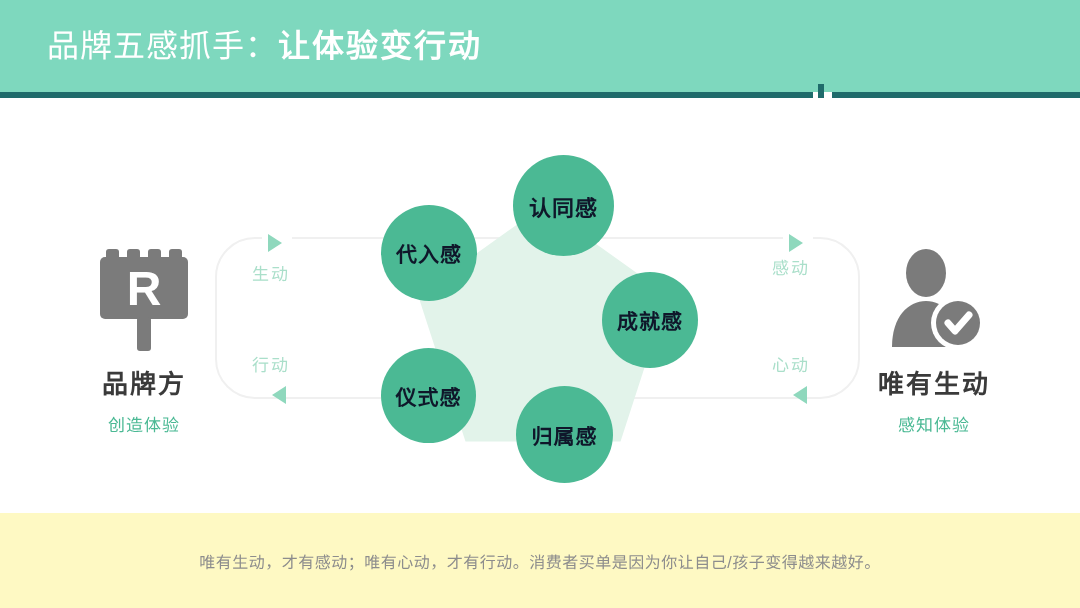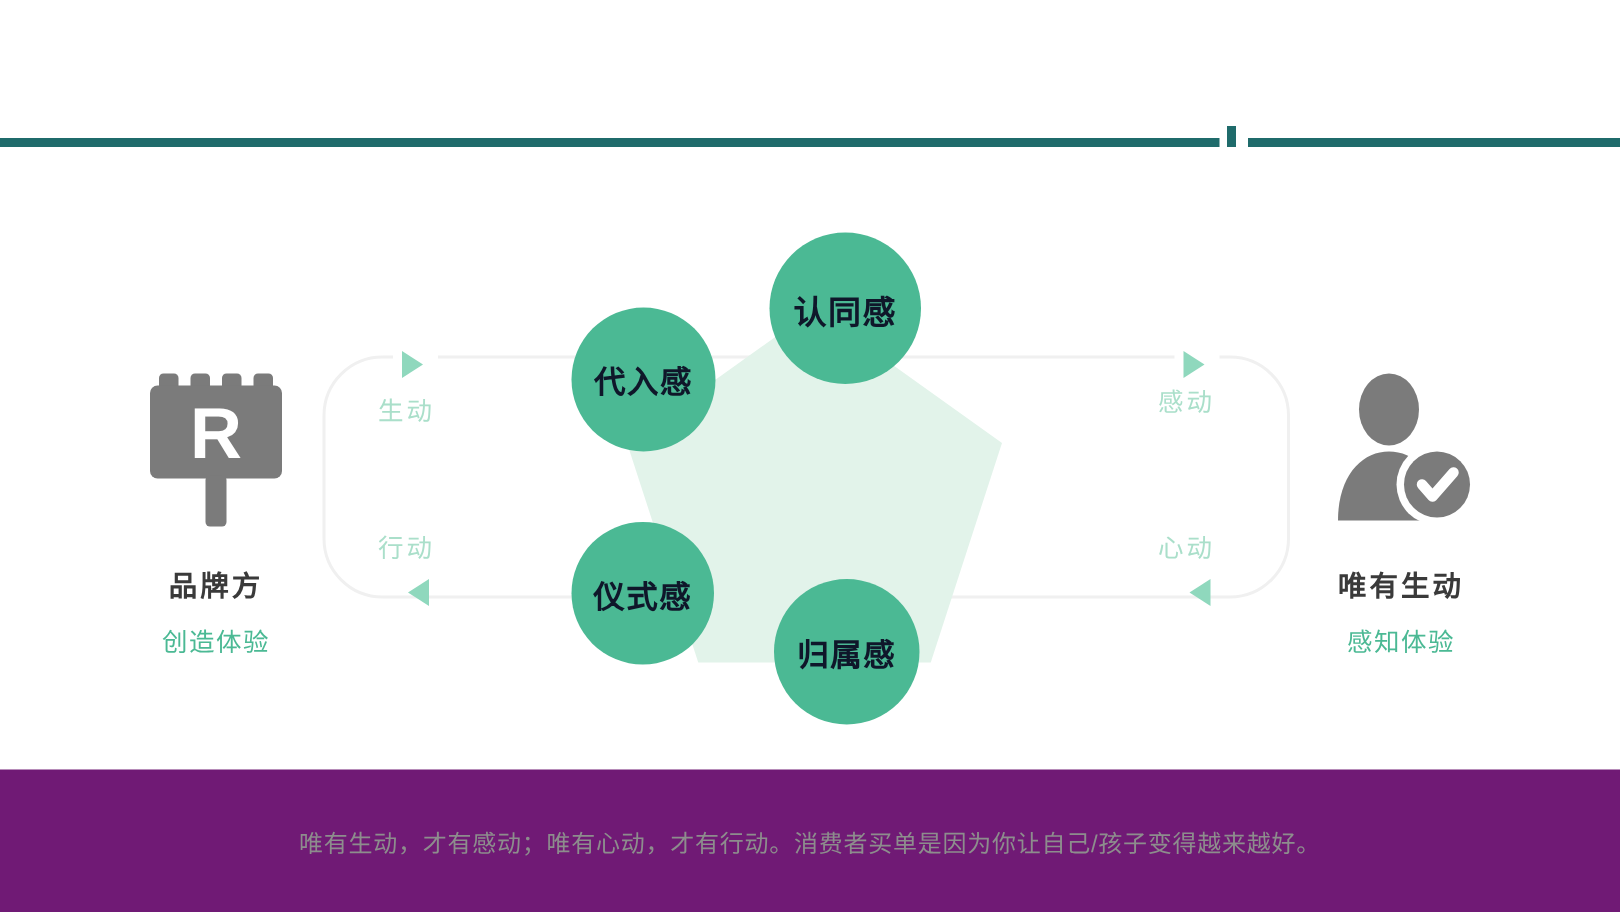--- a/index.html
+++ b/index.html
@@ -132,53 +132,58 @@
     text-align:center;
   }
   #entity-left  { left:44px;  top:145px; }
   #entity-right { left:834px; top:145px; }
 
   .entity-icon {
     height:112px;
     display:flex; align-items:flex-end; justify-content:center;
   }
   .entity-name {
-    margin-top:20px;
-    font-size:19px;
+    margin-top:8px;
+    font-size:26px;
     font-weight:700;
     color:#3a3a3a;
     letter-spacing:2px;
   }
   .entity-sub {
     margin-top:11px;
     font-size:17px;
     font-weight:400;
     color:#4bb994;
     letter-spacing:1px;
   }
 
   
   #footer {
     position:absolute; left:0; top:513px;
     width:1080px; height:95px;
-    background:#701a75;
+    background:#fef9c3;
     display:flex; align-items:center; justify-content:center;
   }
   #footer-caption {
     font-size:16px;
     color:#8d8d8d;
     letter-spacing:0.5px;
     white-space:nowrap;
   }
 </style>
 </head>
 <body>
 
 <div id="slide">
 
+  <div id="header">
+    <div id="header-title">
+      <span class="t-light">品牌五感抓手：</span><span class="t-bold">让体验变行动</span>
+    </div>
+  </div>
   <div class="rule" id="rule-left"></div>
   <div class="rule" id="rule-right"></div>
   <div id="rule-tick"></div>
 
   <div id="stage">
 
     <div id="flow-track"></div>
 
     <div class="track-gap" style="left:262px; top:137px; width:30px;"></div>
     <div class="track-gap" style="left:783px; top:137px; width:30px;"></div>
@@ -192,20 +197,21 @@
 
     <div class="flow-label" id="flow-label-1">生动</div>
     <div class="flow-label" id="flow-label-2">行动</div>
     <div class="flow-label" id="flow-label-3">感动</div>
     <div class="flow-label" id="flow-label-4">心动</div>
 
     <div id="pentagon"></div>
 
     <div class="sense" id="sense-0">代入感</div>
     <div class="sense" id="sense-1">认同感</div>
+    <div class="sense" id="sense-2">成就感</div>
     <div class="sense" id="sense-3">归属感</div>
     <div class="sense" id="sense-4">仪式感</div>
 
     <div class="entity" id="entity-left">
       <div class="entity-icon">
         <svg width="104" height="112" viewBox="0 0 104 112" aria-hidden="true">
           <g fill="#7b7b7b">
             <rect x="14" y="6" width="13" height="12" rx="3"></rect>
             <rect x="35" y="6" width="13" height="12" rx="3"></rect>
             <rect x="56" y="6" width="13" height="12" rx="3"></rect>

